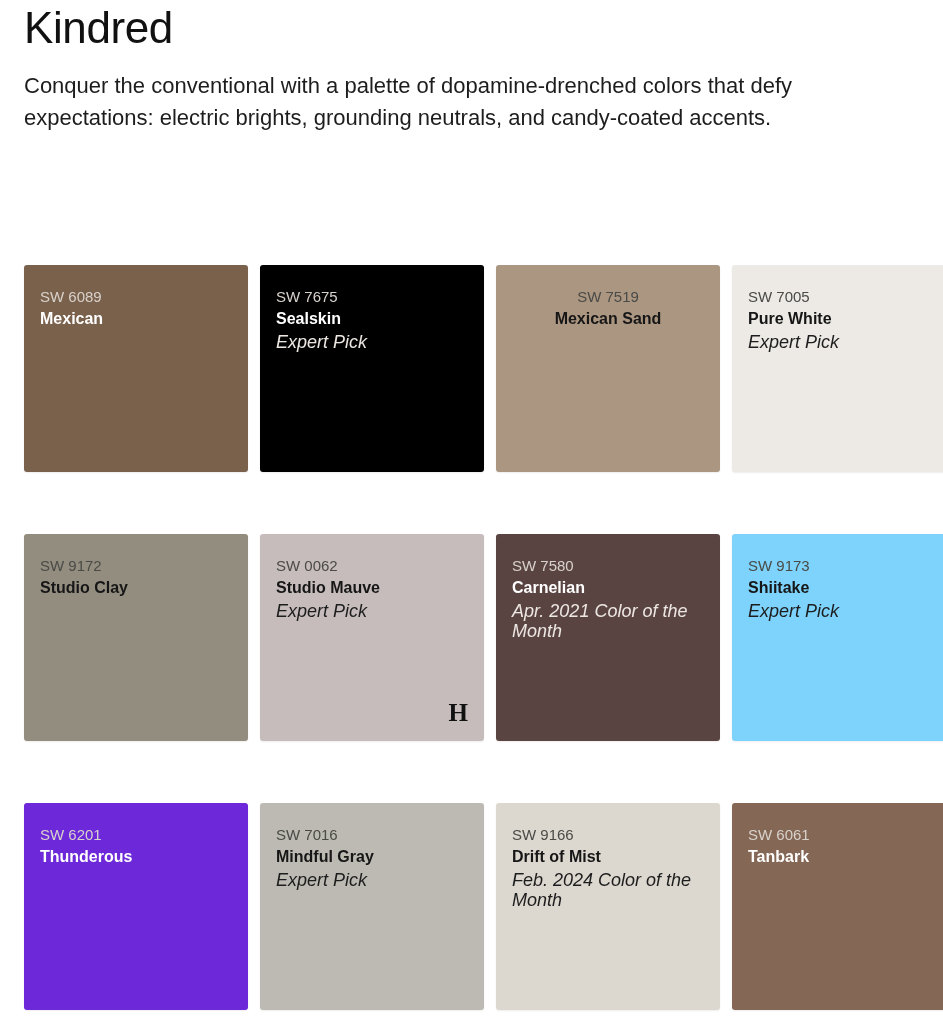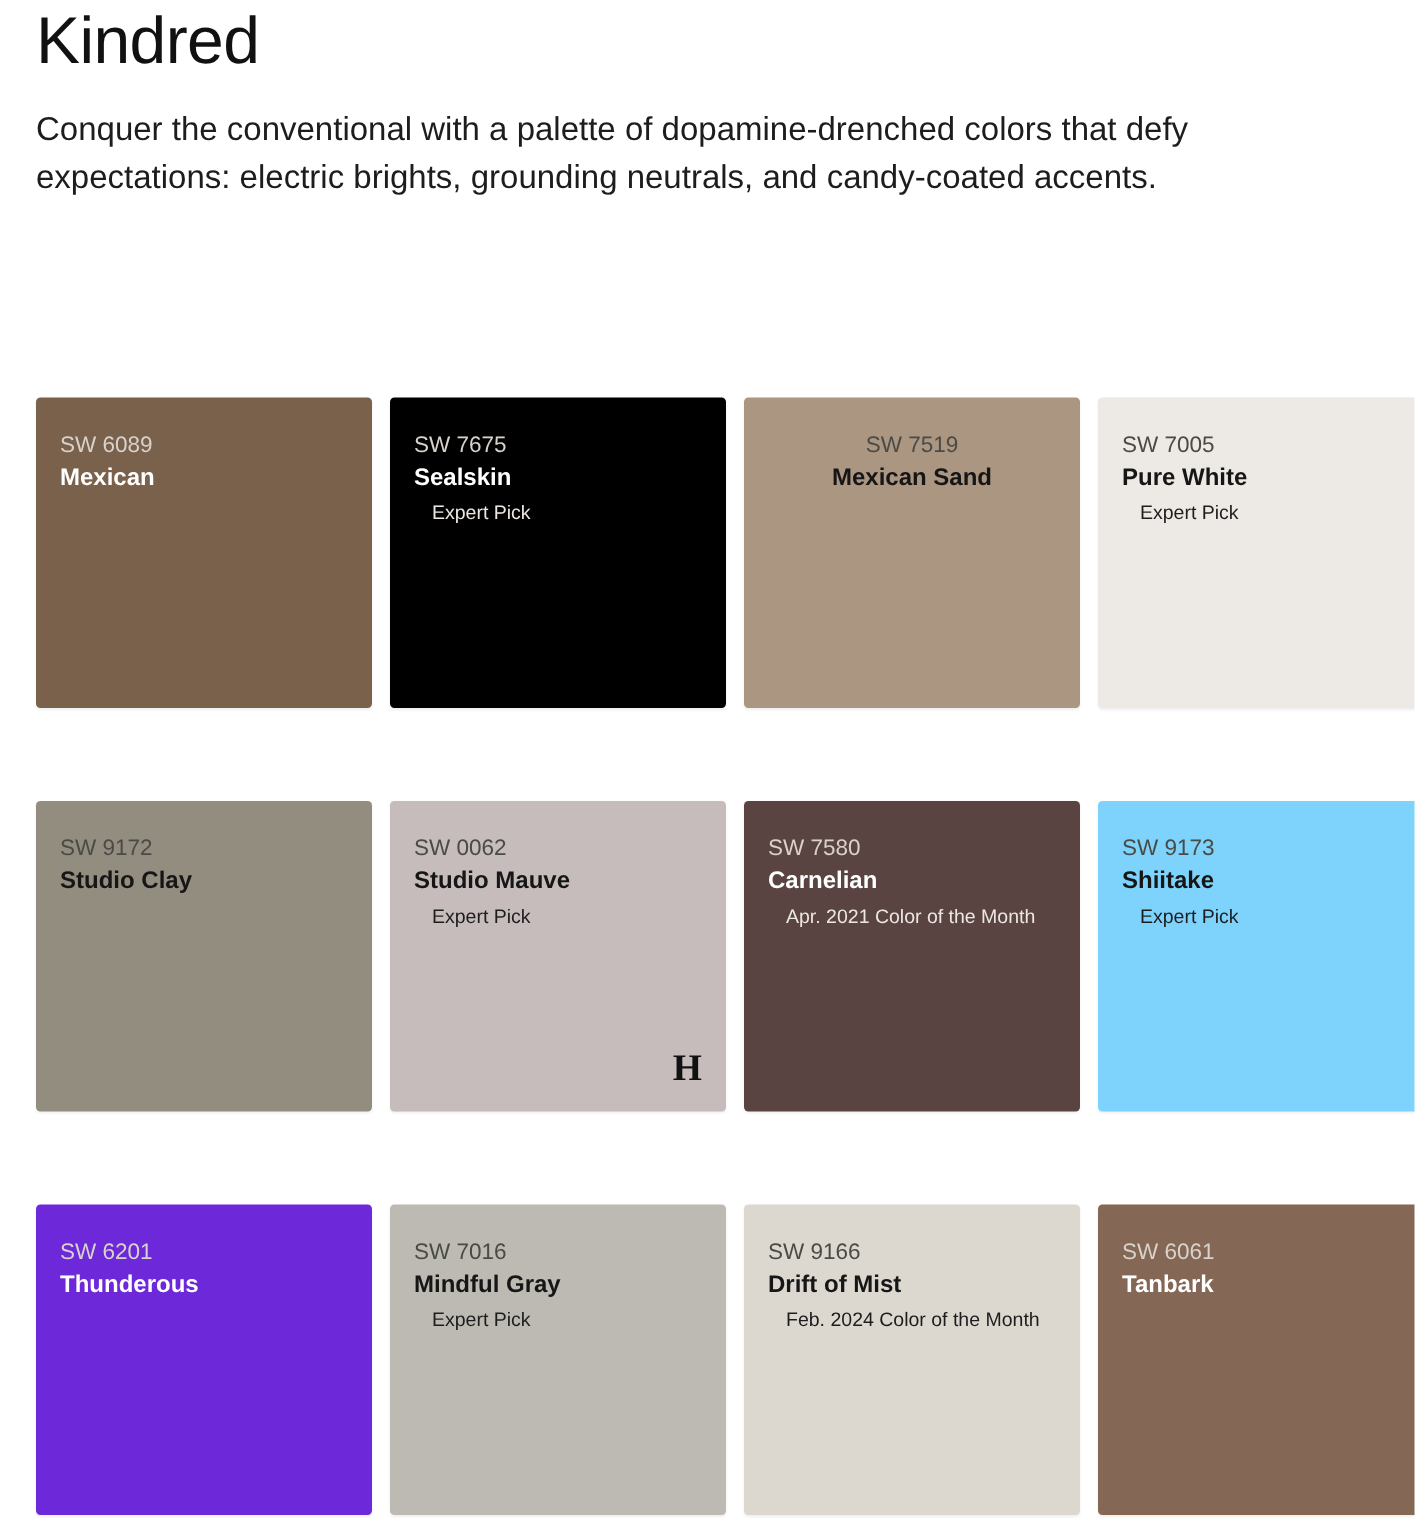--- a/index.html
+++ b/index.html
@@ -75,25 +75,25 @@
     margin-bottom: 1px;
   }
 
   .swatch-name {
     font-size: 16px;
     line-height: 22px;
     font-weight: 700;
   }
 
   .swatch-tag {
-    font-size: 13px;
+    font-size: 18px;
     line-height: 20px;
+    font-style: italic;
     font-weight: 400;
     margin-top: 2px;
-    margin-left: 12px;
   }
 
   
   .swatch-card.on-dark .swatch-code { color: #d8d2cc; }
   .swatch-card.on-dark .swatch-name { color: #ffffff; }
   .swatch-card.on-dark .swatch-tag  { color: #ece7e2; }
 
   
   .swatch-card.on-light .swatch-code { color: #4a4a46; }
   .swatch-card.on-light .swatch-name { color: #161616; }

